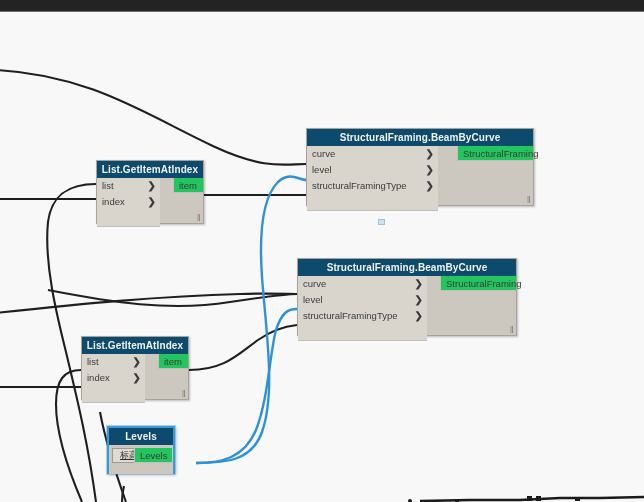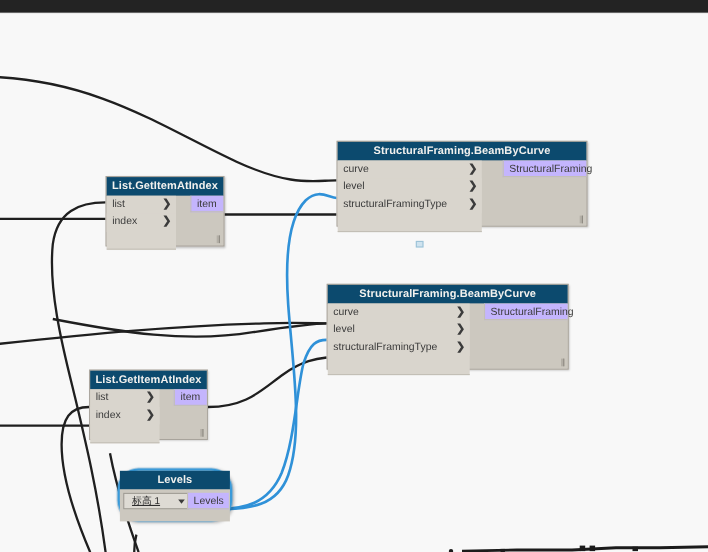--- a/index.html
+++ b/index.html
@@ -93,21 +93,21 @@
     font-size: 10px;
     font-weight: bold;
     color: #3b3b3b;
     line-height: 15px;
   }
   .out-port {
     position: absolute;
     right: 0;
     height: 15px;
     line-height: 15px;
-    background: #c4b5fd;
+    background: #22c55e;
     border-bottom: 1px solid #c3bfb6;
     border-left: 1px solid #c3bfb6;
     color: #3b3b3b;
     font-size: 9.5px;
     padding: 0 5px;
     box-sizing: border-box;
     white-space: nowrap;
     text-align: left;
   }
   .grip {
@@ -267,21 +267,21 @@
         </div>
         <div class="in-port" style="top:16px; width:63px;">
           <span>index</span>
           <span class="chev">❯</span>
         </div>
         <div class="out-port" style="top:0px; width:30px;">item</div>
         <div class="grip"></div>
       </div>
     </div>
 
-    <div class="node selected" style="left:107px; top:414px; width:104px; height:48px;border-radius:19px;">
+    <div class="node selected" style="left:107px; top:414px; width:68px; height:48px;">
       <div class="node-header">Levels</div>
       <div class="node-body" style="height:29px;">
         <div class="dropdown">
           <span>标高 1</span>
           <span class="caret"></span>
         </div>
         <div class="out-port" style="top:3px; width:38px; right:1px; border-left:1px solid #c3bfb6;">Levels</div>
       </div>
     </div>
 

